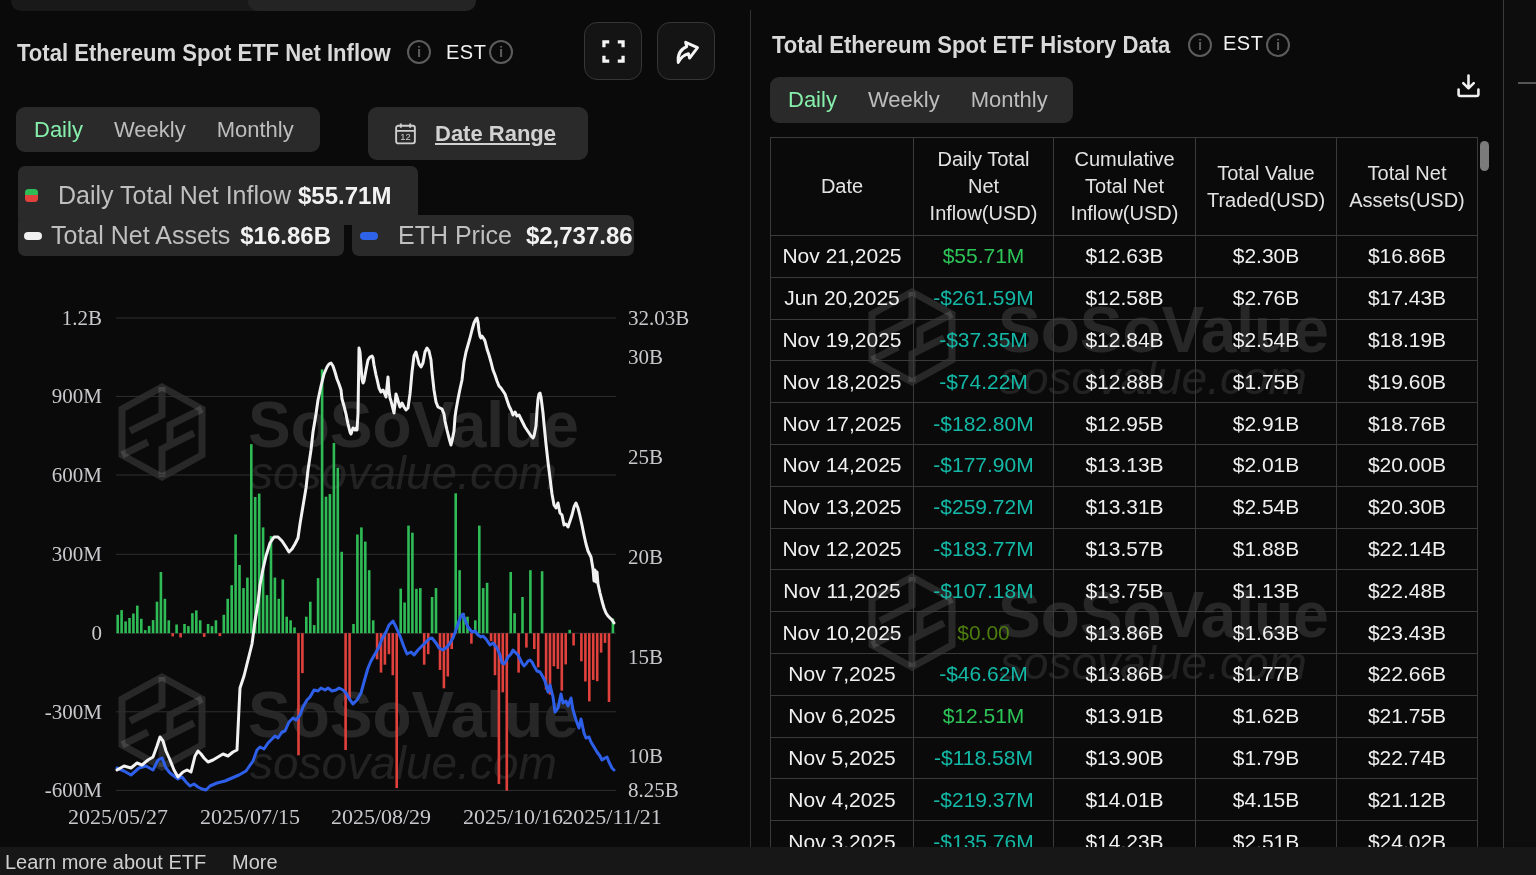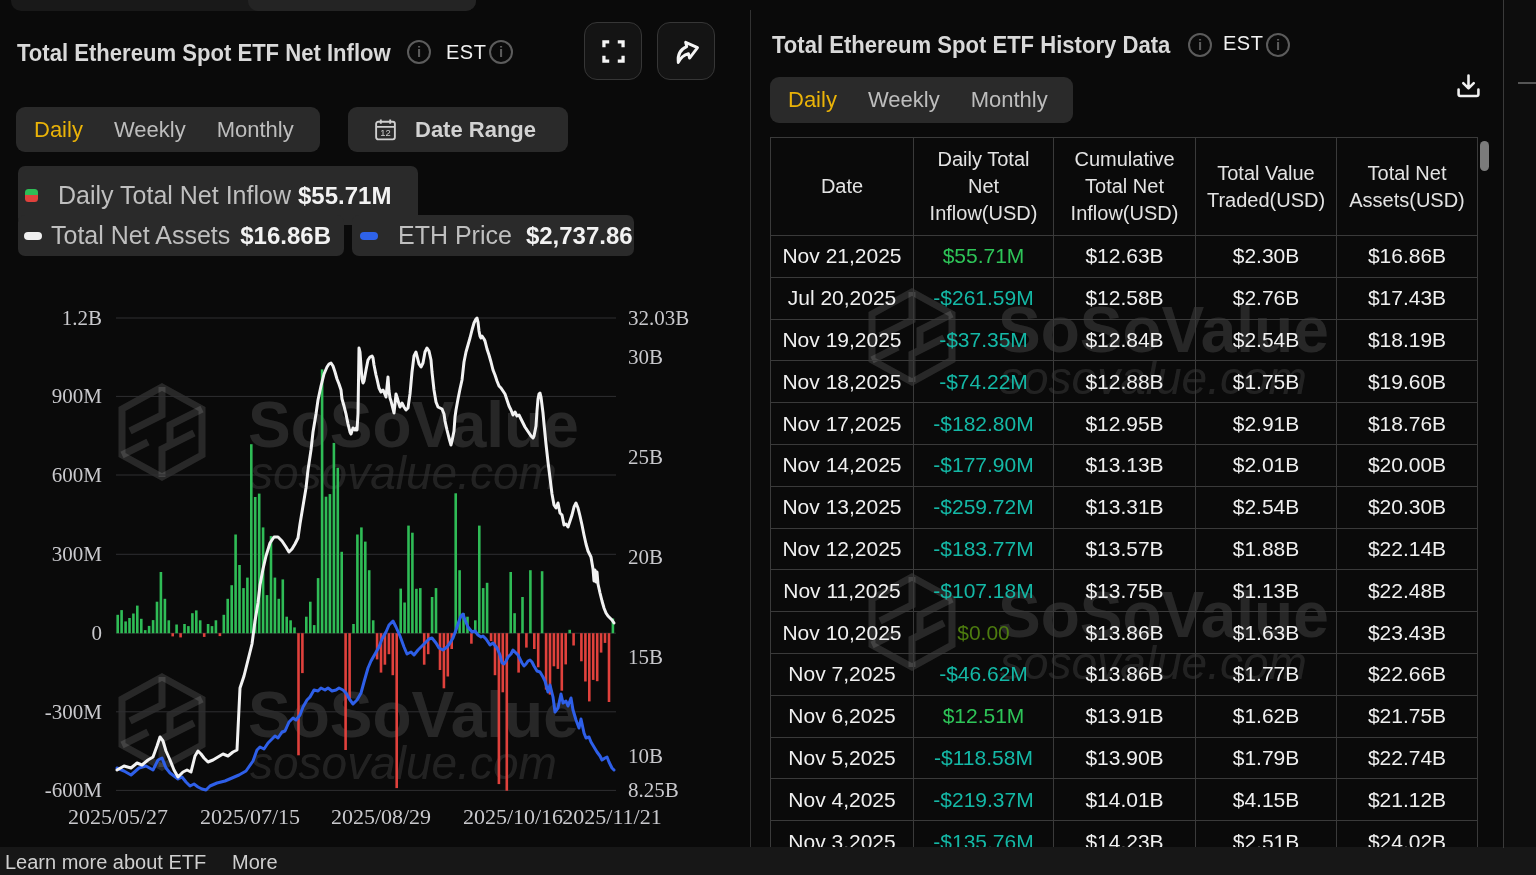--- a/index.html
+++ b/index.html
@@ -10,21 +10,21 @@
 #rightedge { left:1503px; top:0; width:1px; height:848px; background:#3a3a3a; z-index:6; }
 #redgetick { left:1518px; top:82px; width:18px; height:2px; background:#555; z-index:7; }
 .title { font-weight:bold; font-size:24px; color:#d9d9d9; transform:scaleX(0.92); transform-origin:left center; white-space:nowrap; }
 .est { font-size:20px; color:#f2f2f2; letter-spacing:0.5px; }
 .info { width:24px; height:24px; border:2.5px solid #5c5c5c; border-radius:50%;
   color:#5c5c5c; font-size:15px; text-align:center; line-height:19px; font-weight:bold; }
 .btn { width:58px; height:58px; background:#141414; border:1.5px solid #363636; border-radius:13px;
   display:flex; align-items:center; justify-content:center; }
 .tabs { background:#2a2a2a; border-radius:9px; display:flex; align-items:center;
   font-size:22px; color:#bdbdbd; }
-.tabs .on { color:#eab308; }
+.tabs .on { color:#86efac; }
 .chip { background:#2a2a2a; border-radius:7px; display:flex; align-items:center;
   font-size:25px; color:#bfbfbf; }
 .chip b { color:#f2f2f2; font-size:24px; }
 #foot { left:0; top:847px; width:1536px; height:28px; background:#171717;
   font-size:20px; color:#cfcfcf; }
 table { border-collapse:collapse; table-layout:fixed; }
 td,th { border:1px solid #3a3a3a; text-align:center; font-weight:normal; }
 th { font-size:20px; color:#e3e3e3; line-height:27px; }
 td { font-size:21px; color:#f0f0f0; height:41.8px; }
 td.grn { color:#2ec558; }
@@ -54,27 +54,27 @@
       <g transform="rotate(-14 12 12)">
           <path d="M13.4 5.2 V8.8 C6.6 9.9 4.3 15.2 3.8 19.4 C7.2 15.5 10.1 14.7 13.4 14.6 V18.2 L21.6 11.6 Z"></path>
         </g>
     </svg>
   </div>
   <div class="abs tabs" style="left:16px;top:94px;width:304px;height:45px;">
     <span class="on" style="margin-left:18px;">Daily</span>
     <span style="margin-left:31px;">Weekly</span>
     <span style="margin-left:31px;">Monthly</span>
   </div>
-  <div class="abs tabs" style="left:348px;top:94px;width:220px;height:45px;">
+  <div class="abs tabs" style="left:368px;top:94px;width:220px;height:53px;">
     <svg style="margin-left:25px;" width="25" height="25" viewBox="0 0 24 24" fill="none" stroke="#cfcfcf" stroke-width="1.8">
       <rect x="3" y="4.5" width="18" height="17" rx="2"></rect>
       <path d="M3 9.5 H21 M7.5 2.5 V6.5 M16.5 2.5 V6.5"></path>
       <text x="12" y="18.5" text-anchor="middle" font-size="9" fill="#cfcfcf" stroke="none" font-family="Liberation Sans">12</text>
     </svg>
-    <b style="margin-left:17px;font-size:22px;color:#d2d2d2;">Date Range</b>
+    <b style="margin-left:17px;font-size:22px;color:#d2d2d2;text-decoration:underline;">Date Range</b>
   </div>
   <div class="abs chip" style="left:18px;top:153px;width:400px;height:59px;">
     <span style="margin-left:7px;width:13px;height:13px;border-radius:3.5px;background:linear-gradient(#2fbc56 50%,#e0413c 50%);"></span>
     <span style="margin-left:20px;">Daily Total Net Inflow</span>
     <b style="margin-left:7px;">$55.71M</b>
   </div>
   <div class="abs chip" style="left:18px;top:202px;width:326px;height:41px;">
     <span style="margin-left:6px;width:18px;height:8px;border-radius:4px;background:#f0f0f0;"></span>
     <span style="margin-left:9px;">Total Net Assets</span>
     <b style="margin-left:10px;">$16.86B</b>
@@ -304,21 +304,21 @@
           <th>Total Net<br>Assets(USD)</th>
         </tr>
     <tr>
           <td>Nov 21,2025</td>
           <td class="grn">$55.71M</td>
           <td>$12.63B</td>
           <td>$2.30B</td>
           <td>$16.86B</td>
         </tr>
 <tr>
-          <td>Jul 20,2025</td>
+          <td>Jun 20,2025</td>
           <td class="red">-$261.59M</td>
           <td>$12.58B</td>
           <td>$2.76B</td>
           <td>$17.43B</td>
         </tr>
 <tr>
           <td>Nov 19,2025</td>
           <td class="red">-$37.35M</td>
           <td>$12.84B</td>
           <td>$2.54B</td>

